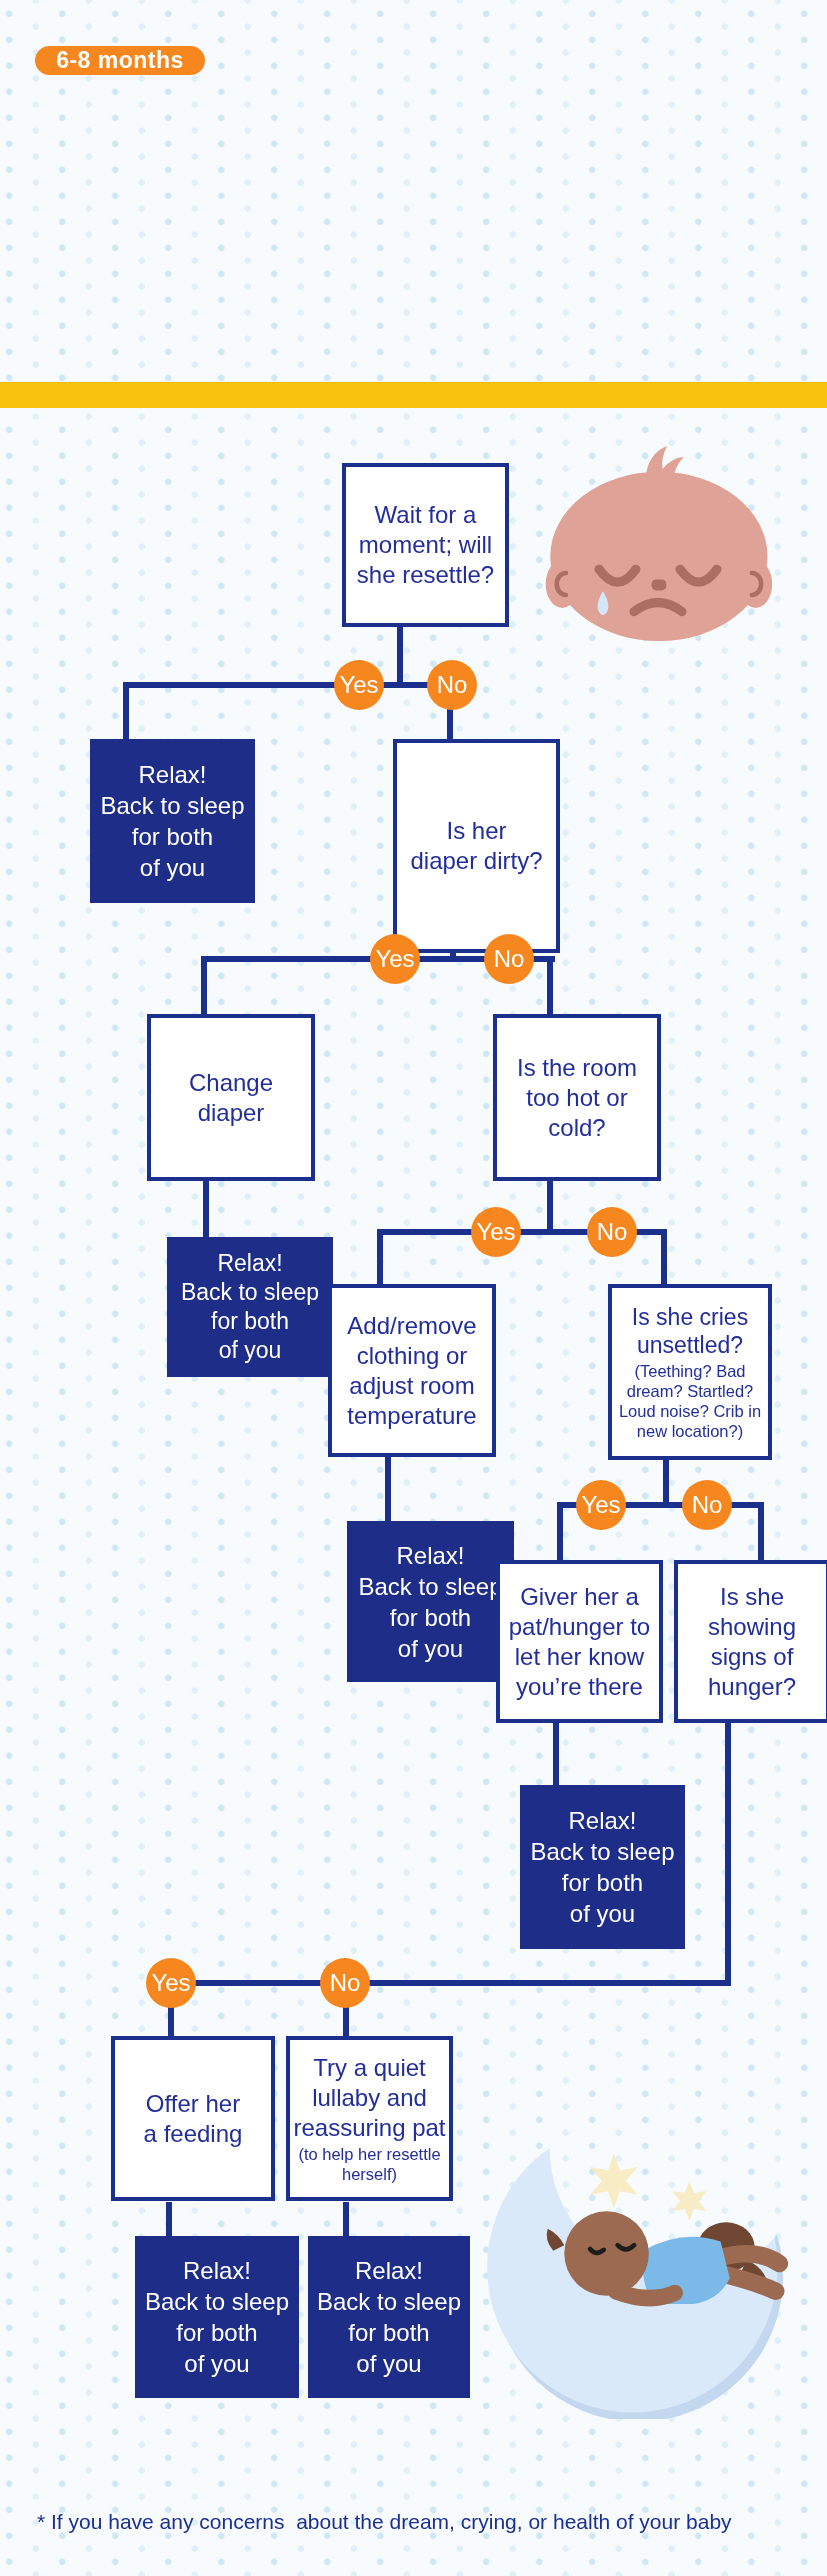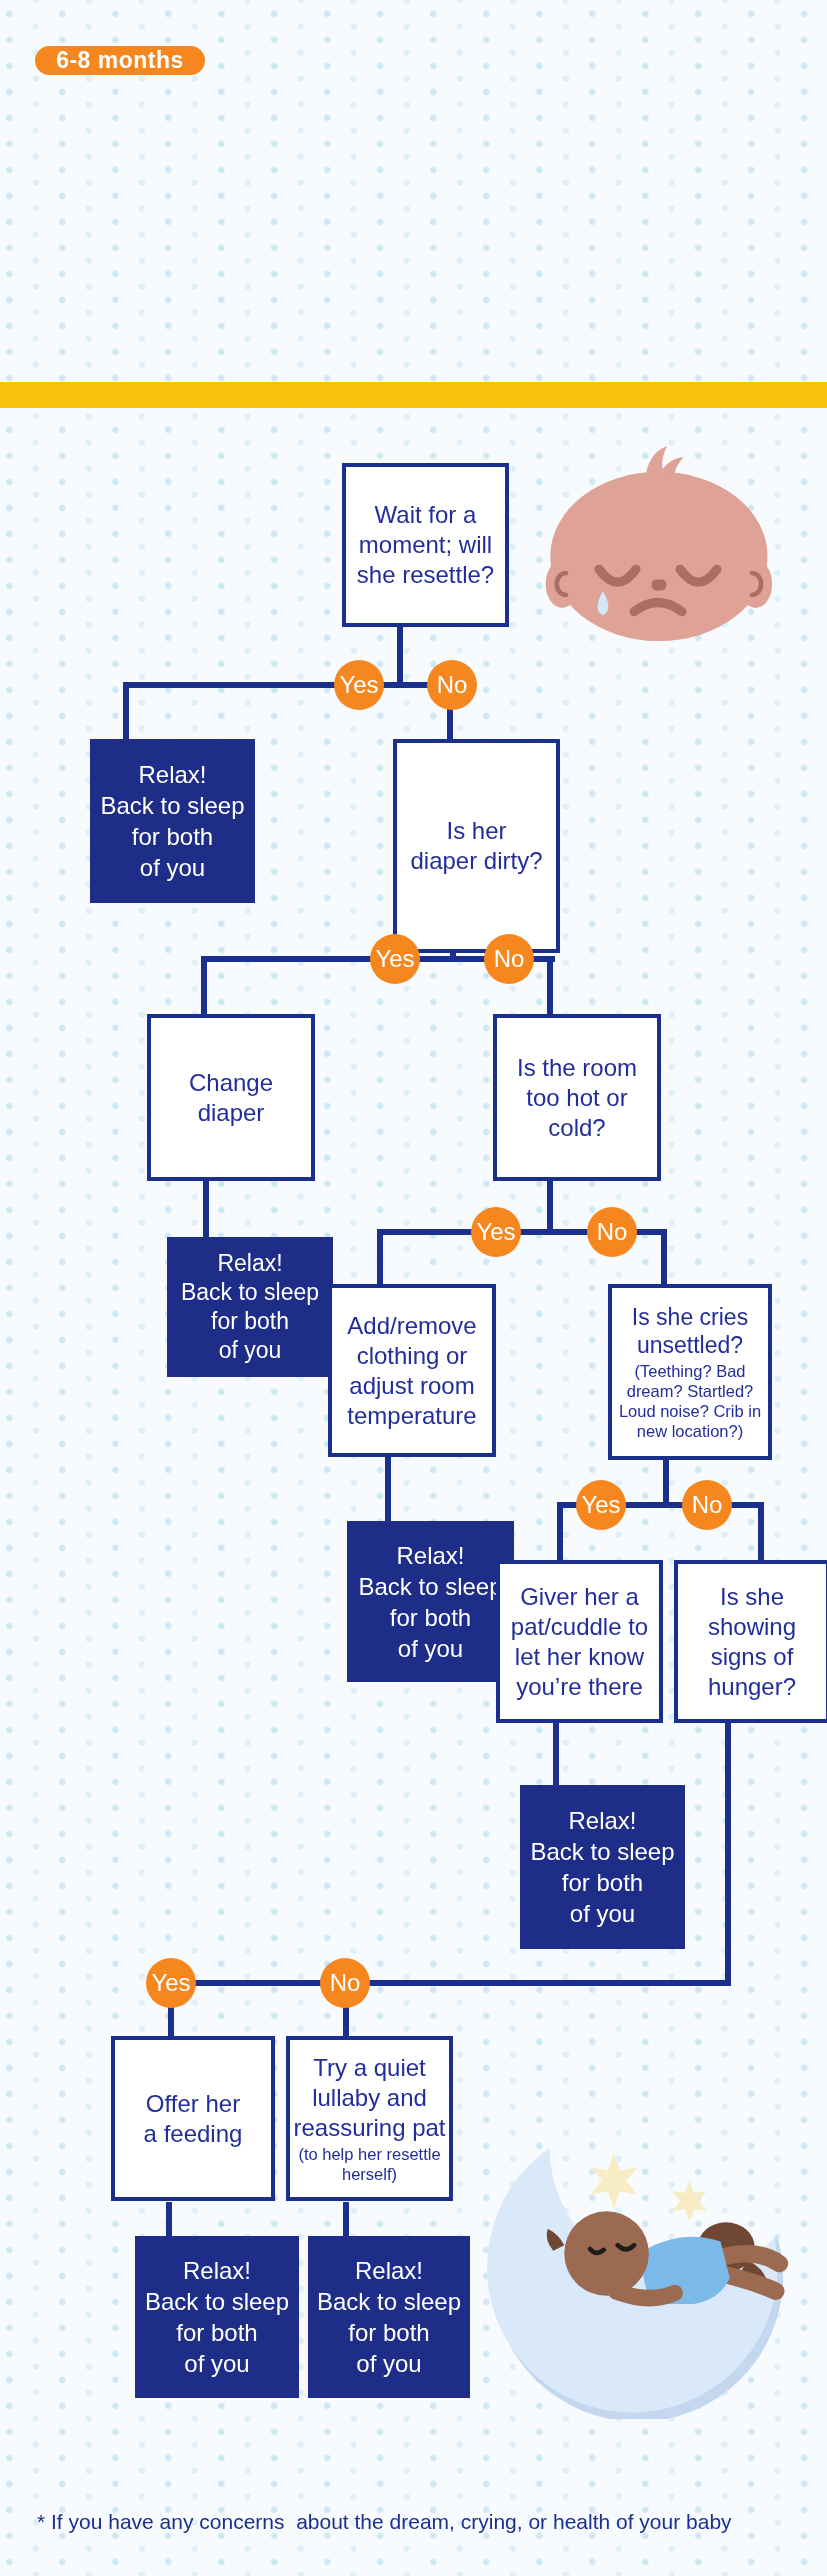--- a/index.html
+++ b/index.html
@@ -130,21 +130,21 @@
 Loud noise? Crib in
 new location?)</div>
   </div>
 
   <div class="abs relax" style="left:299px;top:1521px;width:167px;height:161px">Relax!
 Back to sleep
 for both
 of you</div>
 
   <div class="abs qbox" style="left:472px;top:1560px;width:167px;height:163px">Giver her a
-pat/cuddle to
+pat/hunger to
 let her know
 you’re there</div>
 
   <div class="abs qbox" style="left:650px;top:1560px;width:156px;height:163px">Is she
 showing
 signs of
 hunger?</div>
 
   <div class="abs relax" style="left:472px;top:1785px;width:165px;height:164px">Relax!
 Back to sleep

